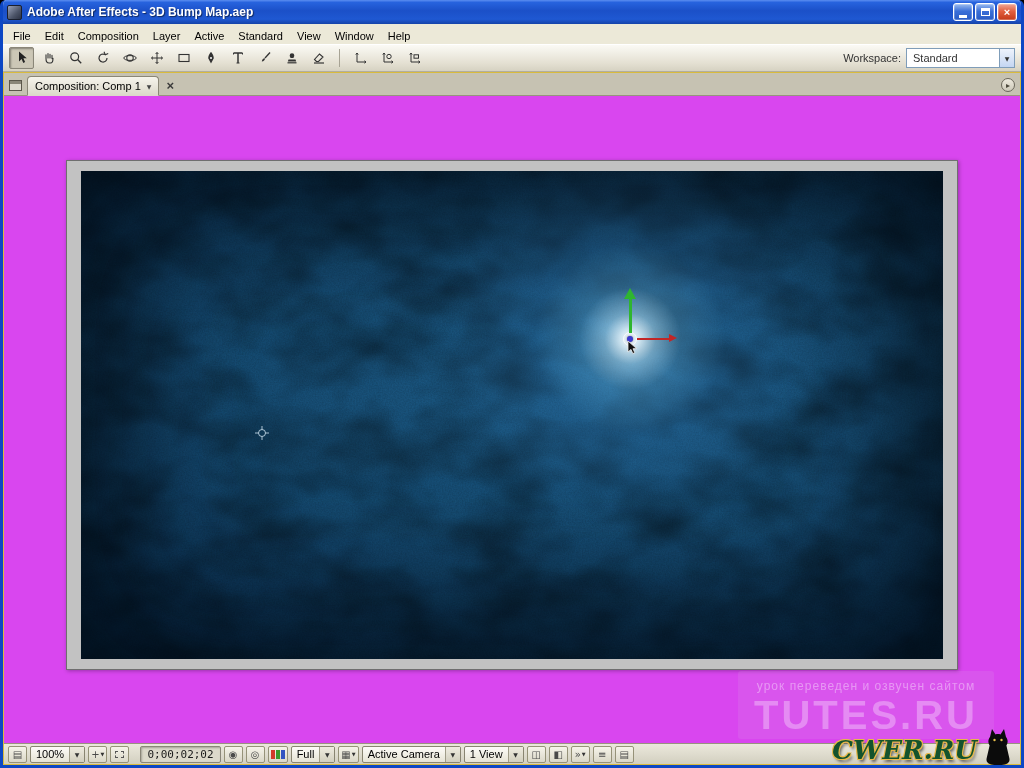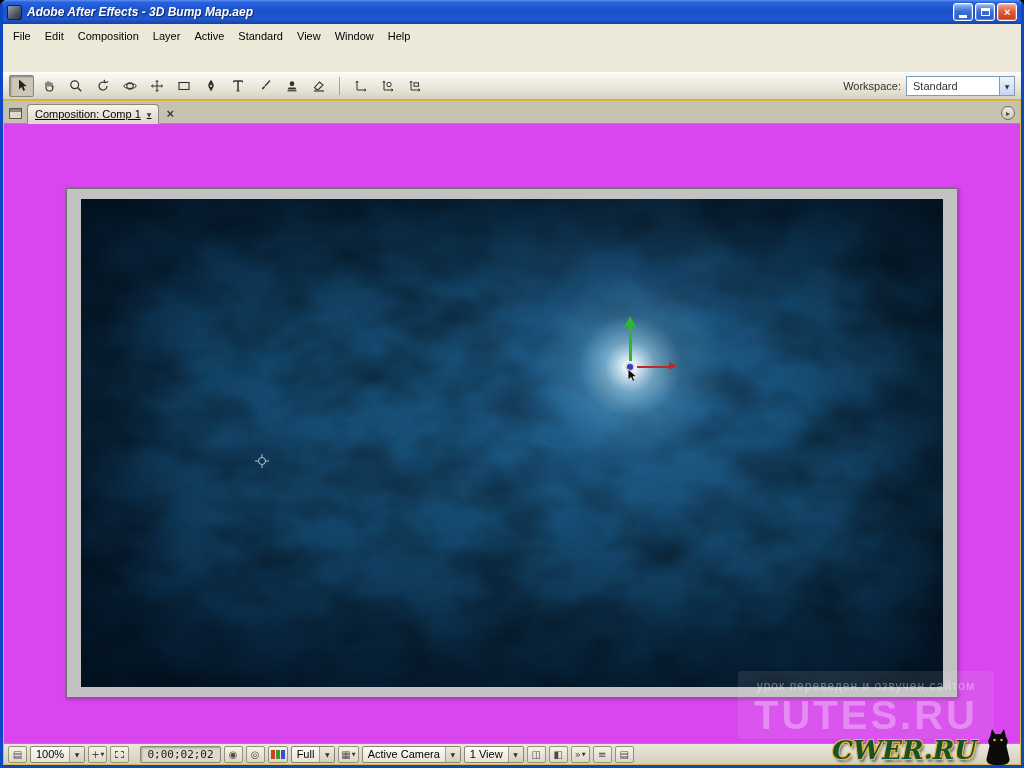--- a/index.html
+++ b/index.html
@@ -9,59 +9,58 @@
     font-family:"Liberation Sans",sans-serif;font-size:11px;color:#000;
     background:#ece9d8;
     border-left:3px solid #0d47c4;border-right:3px solid #0d47c4;border-bottom:3px solid #0d47c4;
     display:flex;flex-direction:column;overflow:hidden;
     border-radius:6px 6px 0 0;
   }
   
   .titlebar{
     height:24px;flex:0 0 24px;display:flex;align-items:center;gap:5px;padding:0 4px;
     background:linear-gradient(180deg,#5c8ef0 0%,#2763de 10%,#1b50c8 45%,#1f58d2 80%,#1443a8 100%);
-    font-style:italic;
   }
   .app-icon{width:15px;height:15px;border-radius:2px;
     background:linear-gradient(135deg,#9aa2b8,#4c5468 60%,#2c3244);
     border:1px solid #1a1f2e;flex:0 0 15px;}
   .title-text{flex:1;color:#fff;font-weight:bold;font-size:12px;text-shadow:1px 1px 1px rgba(0,0,0,.55);
     white-space:nowrap;overflow:hidden;}
   .winbtns{display:flex;gap:2px;}
   .winbtn{width:20px;height:18px;border-radius:3px;border:1px solid #fff;
     display:flex;align-items:center;justify-content:center;
     background:linear-gradient(#9cbcf0,#3a6fd8 45%,#2a5cc4);box-shadow:inset 0 0 0 1px rgba(255,255,255,.25);}
   .winbtn.close{background:linear-gradient(#f0a898,#e25f3f 45%,#c43a1a);color:#fff;font-size:11px;font-weight:bold;}
   .glyph-min{width:8px;height:3px;background:#fff;margin-top:9px;}
   .glyph-max{width:9px;height:8px;border:1px solid #fff;border-top-width:3px;}
   
   .menubar{height:20px;flex:0 0 20px;display:flex;align-items:flex-end;background:#ece9d8;padding:0 3px;}
   .menu-item{padding:2px 7px;cursor:default;}
   
   .toolbar{height:28px;flex:0 0 28px;display:flex;align-items:center;gap:2px;padding:0 6px;
-    background:linear-gradient(#fbfaf5,#e4e0d2 70%,#d6d2c2);border-bottom:1px solid #b2ae9e;border-top:1px solid #fff;margin-top:28px;}
+    background:linear-gradient(#fbfaf5,#e4e0d2 70%,#d6d2c2);border-bottom:1px solid #b2ae9e;border-top:1px solid #fff;}
   .tool{width:25px;height:22px;display:flex;align-items:center;justify-content:center;border:1px solid transparent;border-radius:2px;}
   .tool svg{width:16px;height:16px;}
   .tool.active{background:#ccc7b6;border:1px solid #8a8678;box-shadow:inset 1px 1px 2px rgba(0,0,0,.35);}
   .tool-sep{width:1px;height:18px;background:#a7a394;margin:0 6px;flex:0 0 1px;}
   .workspace{margin-left:auto;display:flex;align-items:center;gap:5px;color:#333;}
   .combo{display:flex;height:20px;border:1px solid #7f9db9;background:#fff;align-items:center;}
   .combo .val{padding:0 6px;min-width:92px;}
   .combo .dd, .scombo .dd{width:15px;height:100%;display:flex;align-items:center;justify-content:center;
     font-size:6px;color:#333;background:linear-gradient(#eef3fc,#c4d6f2);border-left:1px solid #7f9db9;
     font-family:"DejaVu Sans",sans-serif;}
   
   .comp-panel{flex:1;display:flex;flex-direction:column;border:1px solid #d9bb3d;min-height:0;}
   .tabstrip{height:23px;flex:0 0 23px;background:#c6c2b2;display:flex;align-items:flex-end;padding:0 5px;gap:5px;
     border-bottom:1px solid #97937f;}
   .panel-glyph{width:13px;height:11px;border:1px solid #5a564a;background:#dedace;margin-bottom:4px;position:relative;}
   .panel-glyph::before{content:"";position:absolute;left:0;top:0;right:0;height:3px;background:#8a8678;}
   .tab{height:20px;margin-bottom:-1px;display:flex;align-items:center;gap:6px;padding:0 7px;
     background:linear-gradient(#f6f4ec,#dcd8ca);border:1px solid #8a8676;border-bottom:1px solid #dcd8ca;
-    border-radius:4px 4px 0 0;text-decoration:underline;}
+    border-radius:4px 4px 0 0;}
   .tab-dd{font-size:6px;color:#444;font-family:"DejaVu Sans",sans-serif;}
   .tab-close{font-size:13px;font-weight:bold;color:#3a3a3a;margin:0 2px 3px 2px;line-height:1;}
   .panel-menu{margin-left:auto;width:14px;height:14px;border:1px solid #6a665a;border-radius:50%;
     display:flex;align-items:center;justify-content:center;font-size:8px;color:#4a463a;margin-bottom:3px;
     background:linear-gradient(#eeeade,#ccc8b8);font-family:"DejaVu Sans",sans-serif;}
   .panel-body{flex:1;position:relative;background:#d946ef;overflow:hidden;min-height:0;}
   
   .viewport-frame{position:absolute;left:62px;top:64px;width:892px;height:510px;
     background:#c2c2c2;border:1px solid #6f6f6f;box-shadow:1px 1px 4px rgba(0,0,0,.3);}
   .comp-image{position:absolute;left:14px;top:10px;width:862px;height:488px;overflow:hidden;

